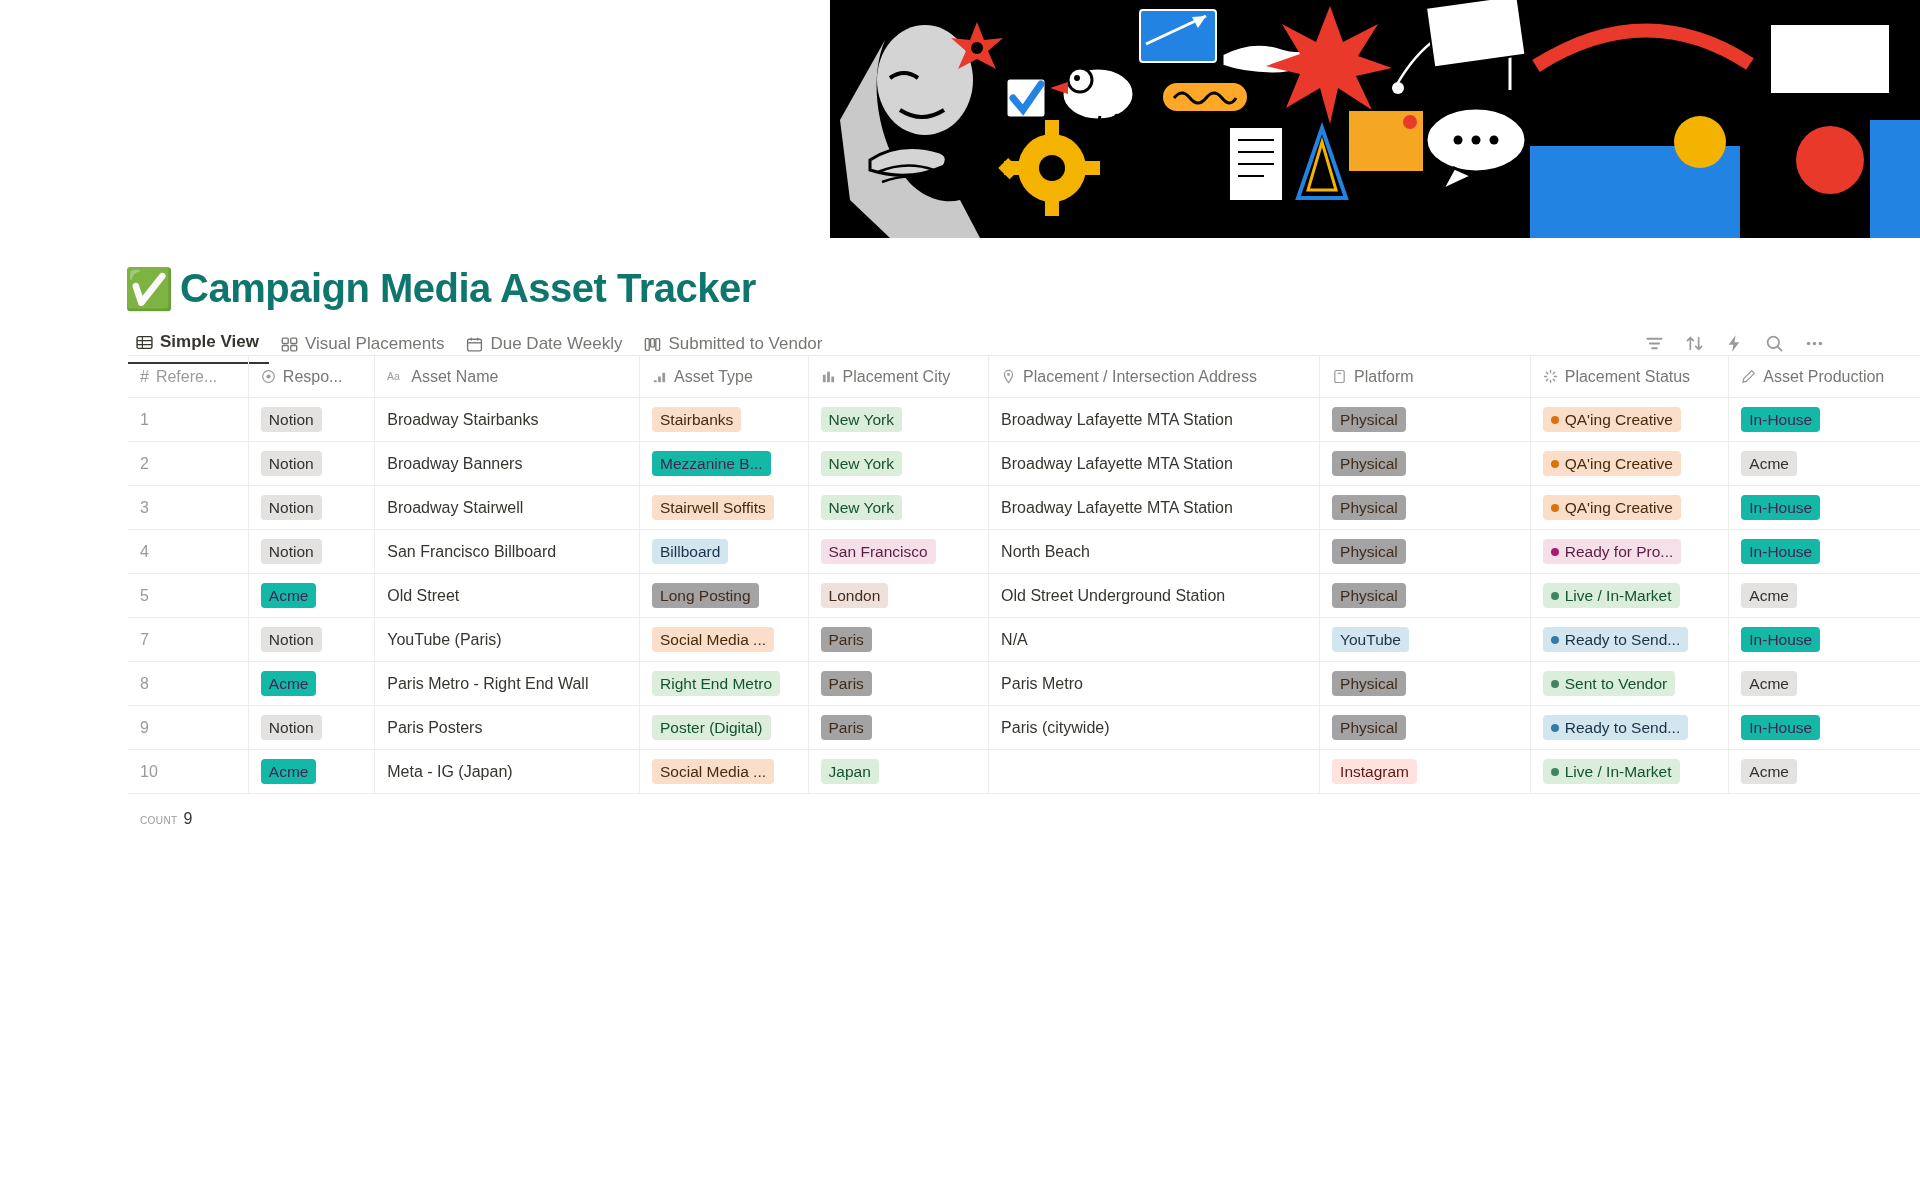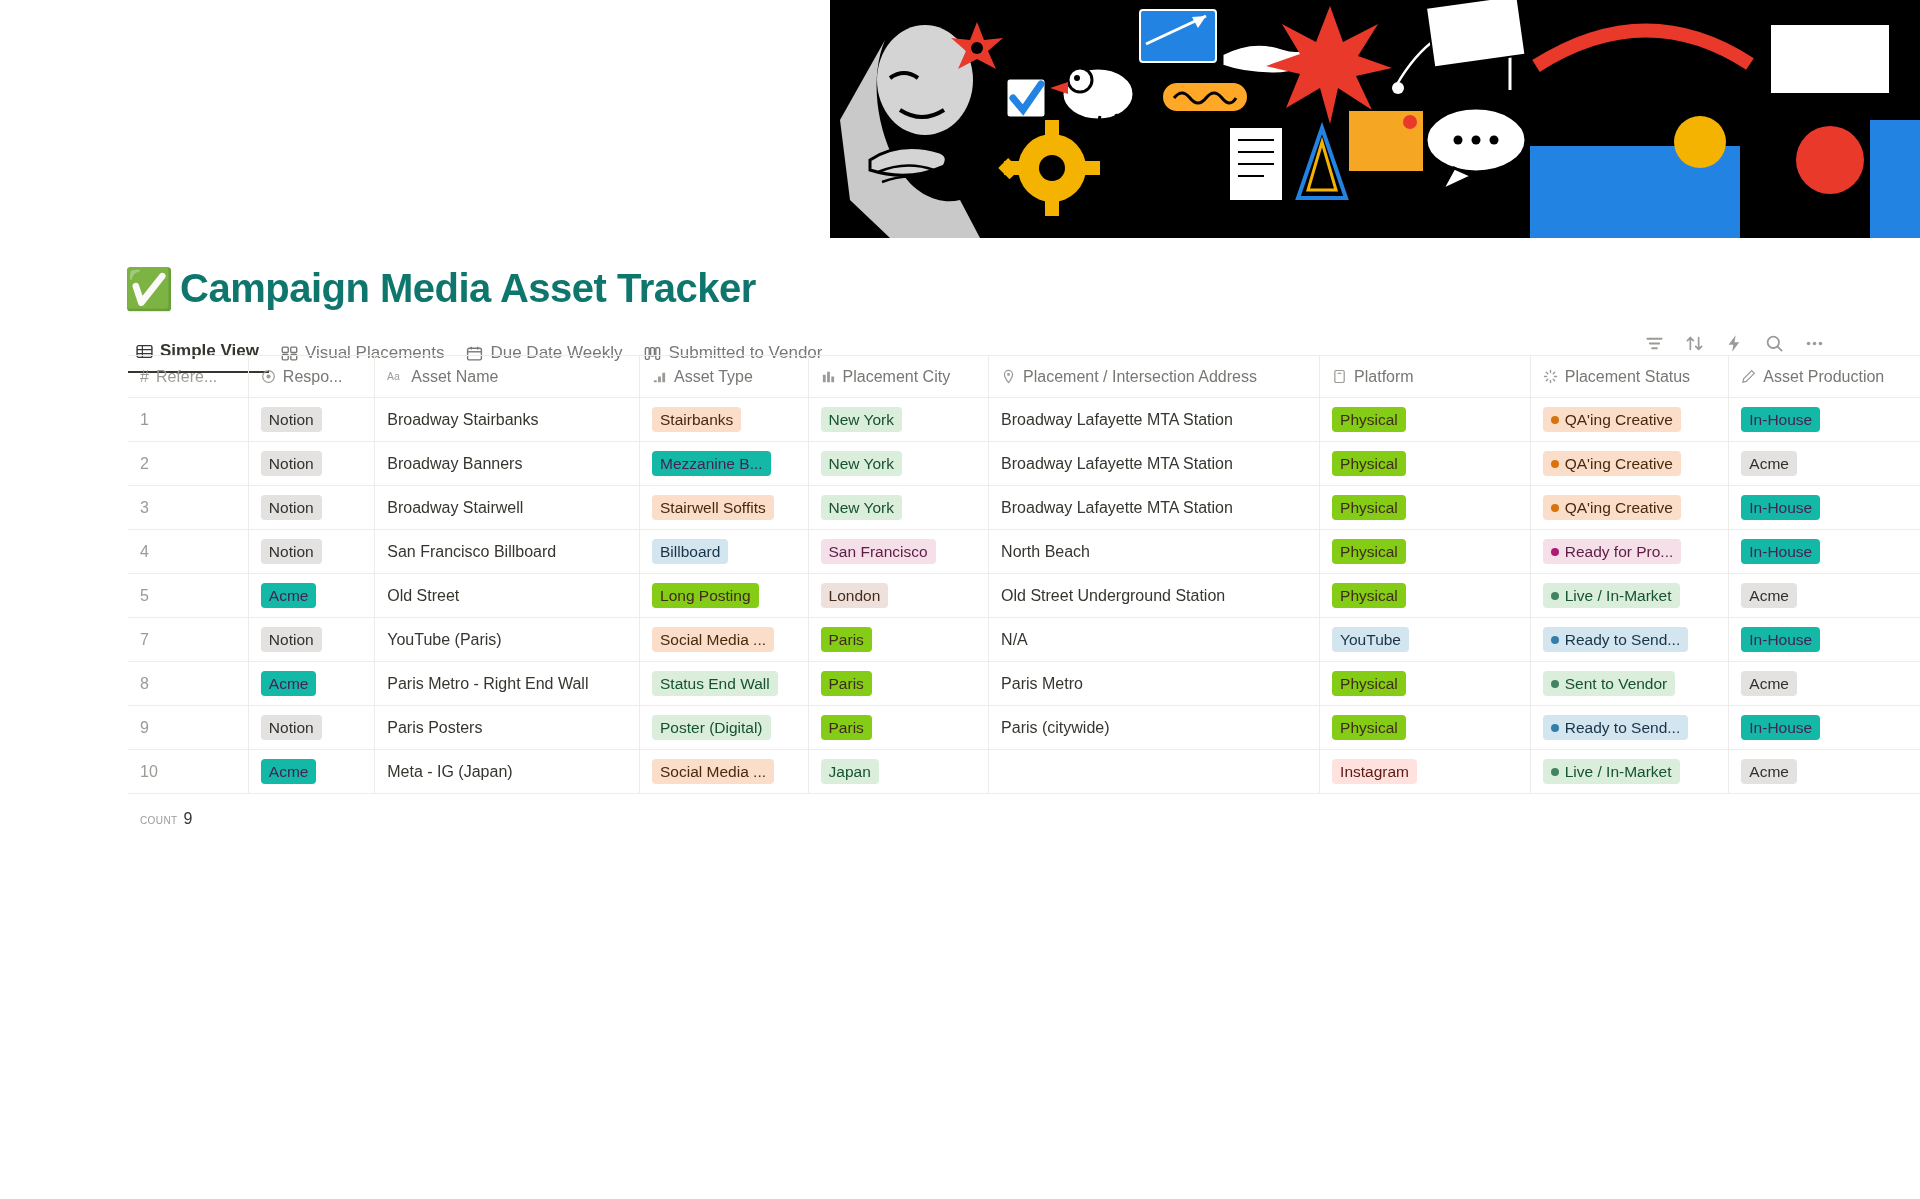--- a/index.html
+++ b/index.html
@@ -50,20 +50,21 @@
   .page-title {
     font-size: 40px;
     font-weight: bold;
     letter-spacing: -0.5px;
     color: #0f766e;
   }
 
   
   .tabs-bar {
     display: flex;
+    align-items: center;
     padding: 22px 16px 0 128px;
     height: 44px;
     position: relative;
   }
   .tabs { display: flex; align-items: flex-end; gap: 4px; height: 40px; }
   .tab {
     display: flex; align-items: center; gap: 7px;
     padding: 0 10px 10px 8px;
     font-size: 17px;
     color: #787774;
@@ -131,21 +132,21 @@
   }
   .pill-dot { display: inline-flex; align-items: center; gap: 6px; }
   .dot { width: 8px; height: 8px; border-radius: 50%; flex: 0 0 auto; }
 
   .c-gray   { background:#e3e2e0; color:#32302c; }
   .c-purple { background:#14b8a6; color:#412454; }
   .c-pink   { background:#f5e0e9; color:#5d1d42; }
   .c-orange { background:#fadec9; color:#49290e; }
   .c-blue   { background:#d3e5ef; color:#183347; }
   .c-green  { background:#dbeddb; color:#14532d; }
-  .c-yellow { background:#84cc16; color:#402c1b; }
+  .c-yellow { background:#a3a3a3; color:#402c1b; }
   .c-red    { background:#ffe2dd; color:#5d1715; }
   .c-brown  { background:#eee0da; color:#442a1e; }
 
   .plain { color:#37352f; }
 
   .count-row {
     margin-left: 128px;
     padding: 16px 0 0 12px;
     font-size: 13px;
     color: #9b9a97;
@@ -526,21 +527,21 @@
             <td><span class="pill c-yellow">Paris</span></td>
             <td class="plain">N/A</td>
             <td><span class="pill c-blue">YouTube</span></td>
             <td><span class="pill pill-dot c-blue"><span class="dot" style="background:#337ea9"></span>Ready to Send...</span></td>
             <td><span class="pill c-purple">In-House</span></td>
           </tr>
           <tr>
             <td class="idx">8</td>
             <td><span class="pill c-purple">Acme</span></td>
             <td class="plain">Paris Metro - Right End Wall</td>
-            <td><span class="pill c-green">Status End Wall</span></td>
+            <td><span class="pill c-green">Right End Metro</span></td>
             <td><span class="pill c-yellow">Paris</span></td>
             <td class="plain">Paris Metro</td>
             <td><span class="pill c-yellow">Physical</span></td>
             <td><span class="pill pill-dot c-green"><span class="dot" style="background:#448361"></span>Sent to Vendor</span></td>
             <td><span class="pill c-gray">Acme</span></td>
           </tr>
           <tr>
             <td class="idx">9</td>
             <td><span class="pill c-gray">Notion</span></td>
             <td class="plain">Paris Posters</td>

